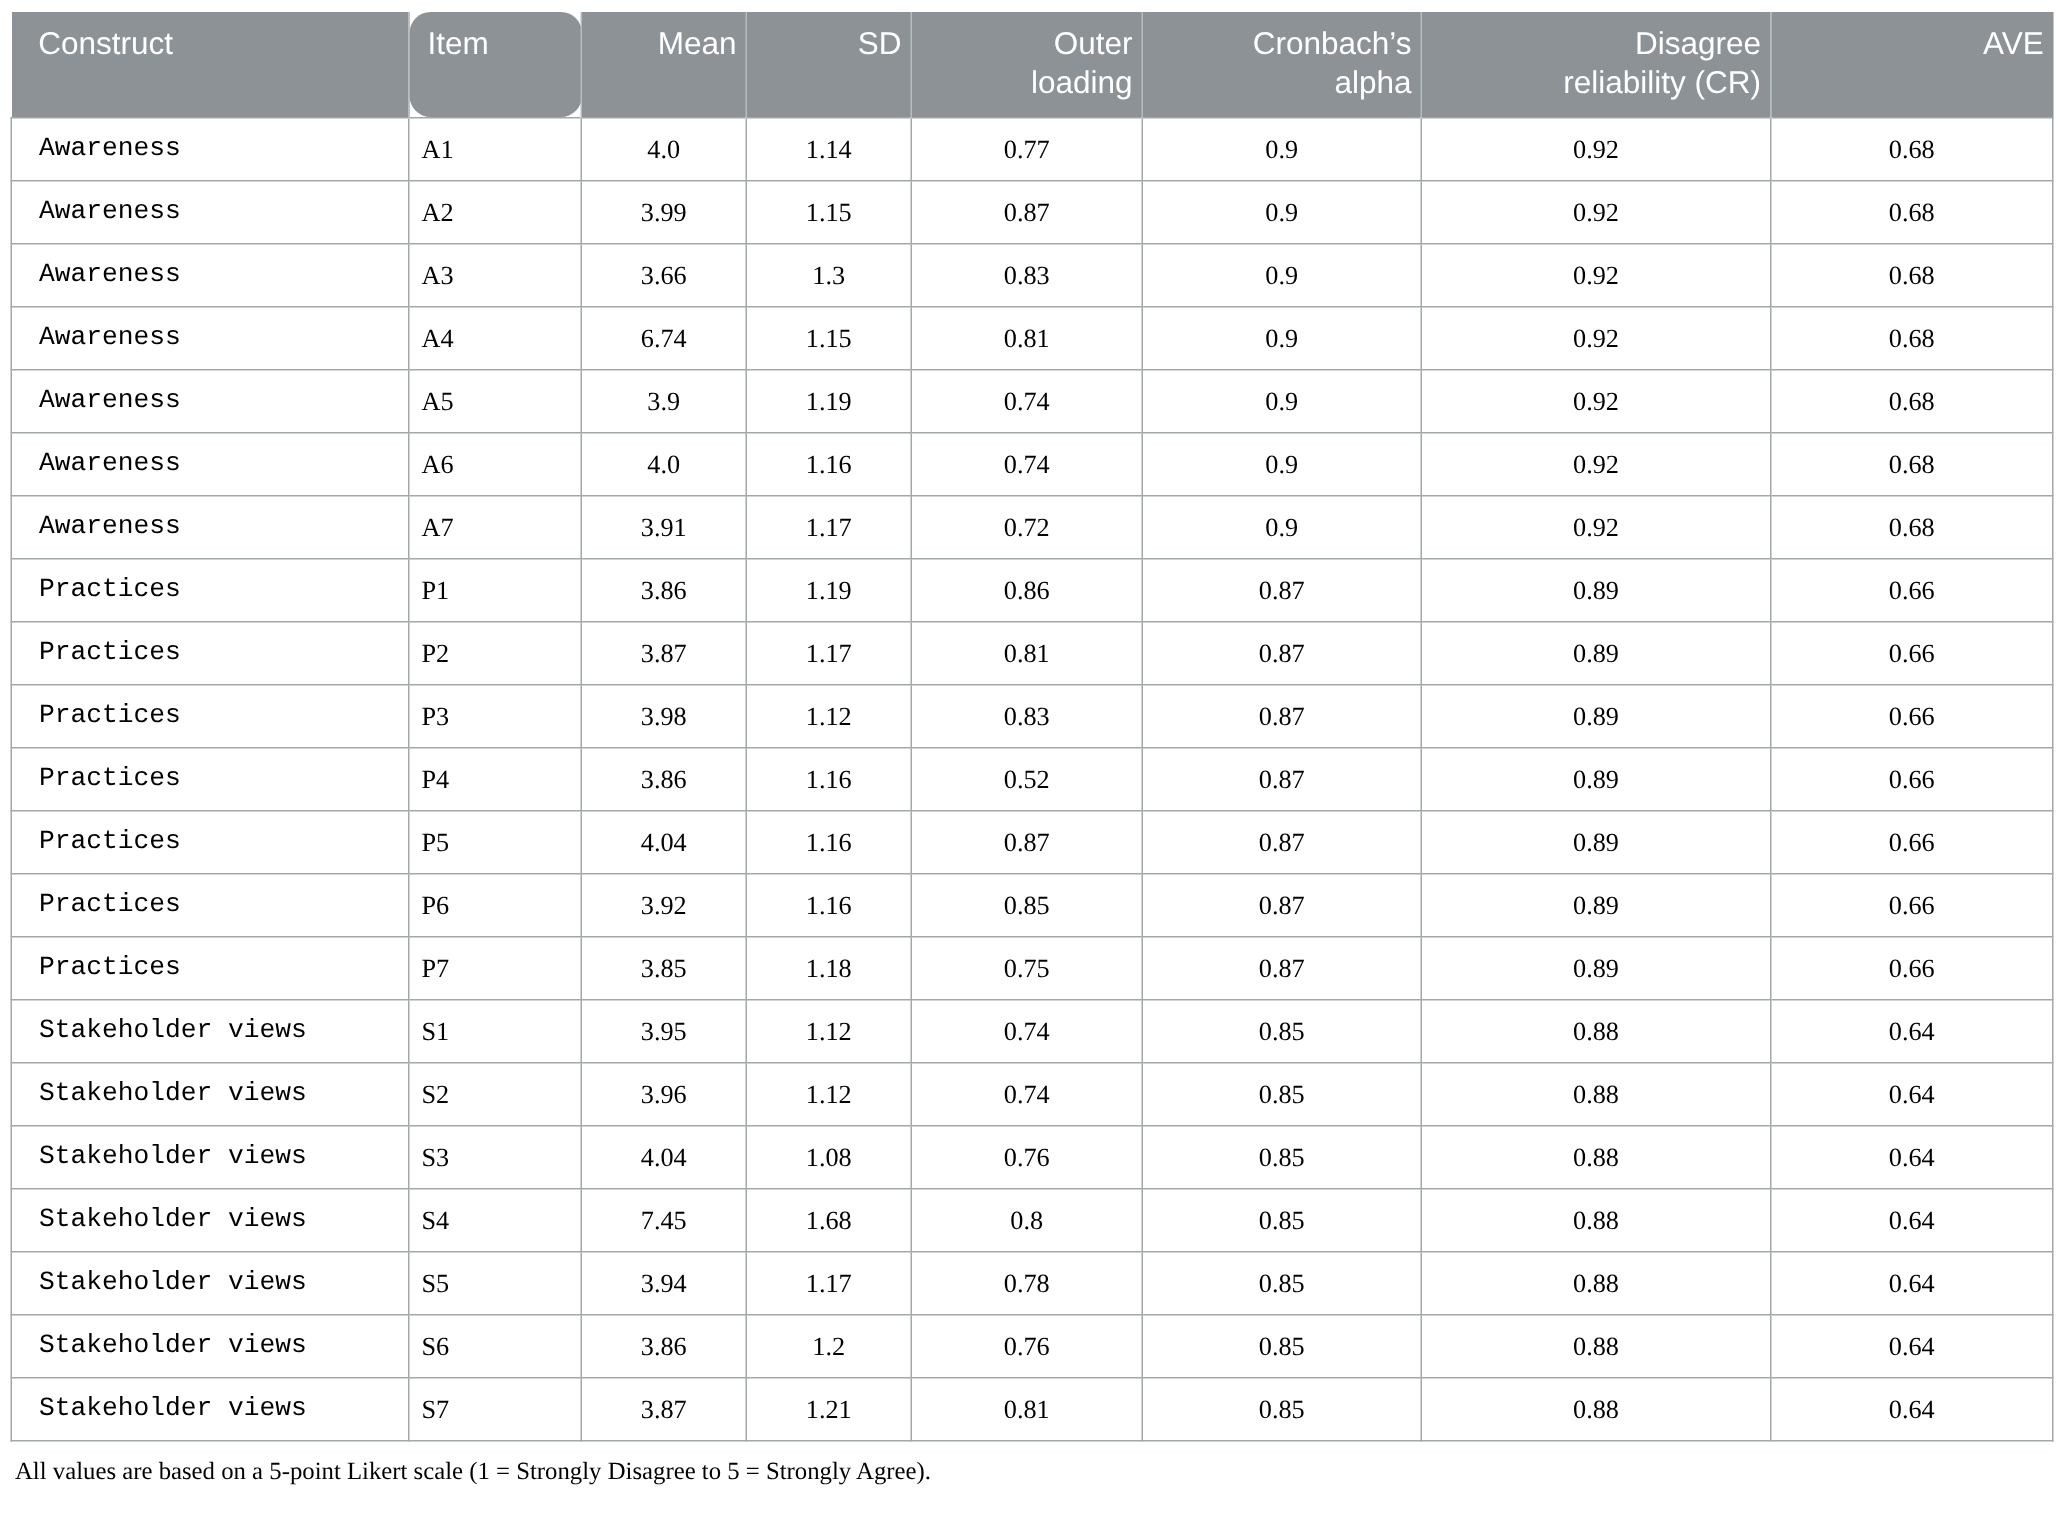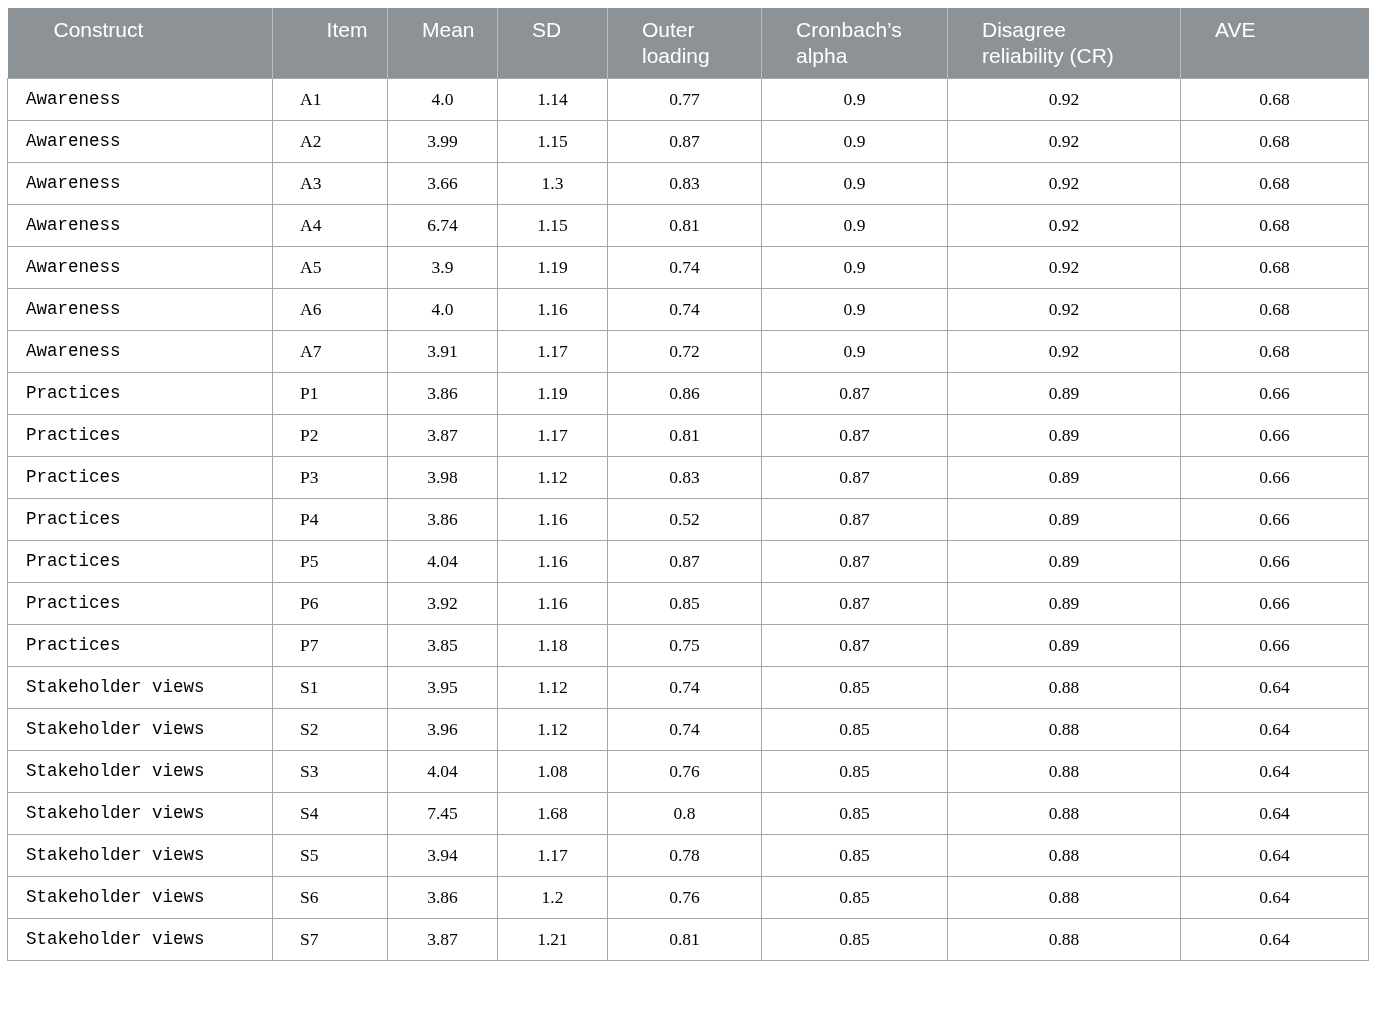--- a/index.html
+++ b/index.html
@@ -17,42 +17,42 @@
 
   thead th{
     background:var(--header-bg);
     color:var(--header-text);
     font-family:"Liberation Sans", sans-serif;
     font-size:21px;
     font-weight:normal;
     vertical-align:top;
     height:70px;
     padding:9px 6px 0 6px;
-    text-align:left;
+    text-align:right;
     line-height:1.25;
     border-left:1px solid var(--header-divider);
   }
   thead th:first-child{border-left:none;}
   thead th.col-construct{text-align:left;padding-left:18px;}
-  thead th.col-item{text-align:center;padding-left:12px;}
-  thead th .hw{display:inline-block;margin-left:28px;}
+  thead th.col-item{text-align:left;padding-left:12px;border-radius:14px;}
+  thead th .hw{display:inline-block;}
   thead th.col-outer .hw{max-width:82px;}
   thead th.col-cronbach .hw{max-width:122px;}
   thead th.col-composite .hw{max-width:165px;}
 
   tbody td{
     border:1px solid var(--body-border);
     height:42px;
     font-size:17.5px;
     text-align:center;
     padding:2px 6px;
     background:#ffffff;
   }
   tbody td.c-construct{text-align:left;padding-left:18px;font-family:Liberation Mono, monospace;}
-  tbody td.c-item{text-align:left;padding-left:27px;}
+  tbody td.c-item{text-align:left;padding-left:8px;}
 
   .footnote{
     font-size:16.5px;
     margin:10px 0 14px 3px;
     color:var(--text-color);
   }
 </style>
 </head>
 <body>
 
@@ -306,13 +306,14 @@
     <td class="c-item">S7</td>
     <td class="c-num">3.87</td>
     <td class="c-num">1.21</td>
     <td class="c-num">0.81</td>
     <td class="c-num">0.85</td>
     <td class="c-num">0.88</td>
     <td class="c-num">0.64</td>
   </tr>
 </tbody>
   </table>
+  <p class="footnote">All values are based on a 5-point Likert scale (1 = Strongly Disagree to 5 = Strongly Agree).</p>
 </div>
 
 </body></html>

